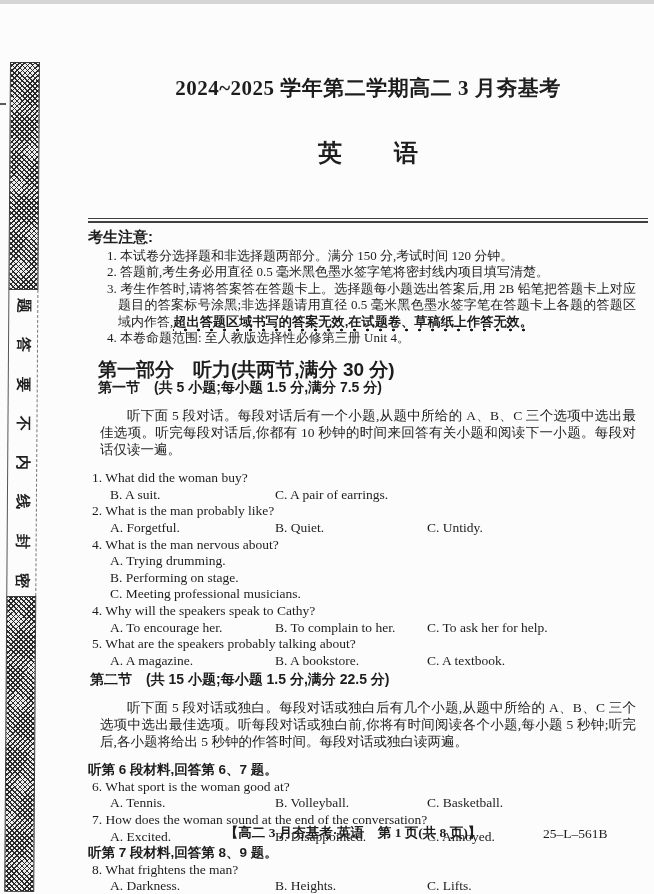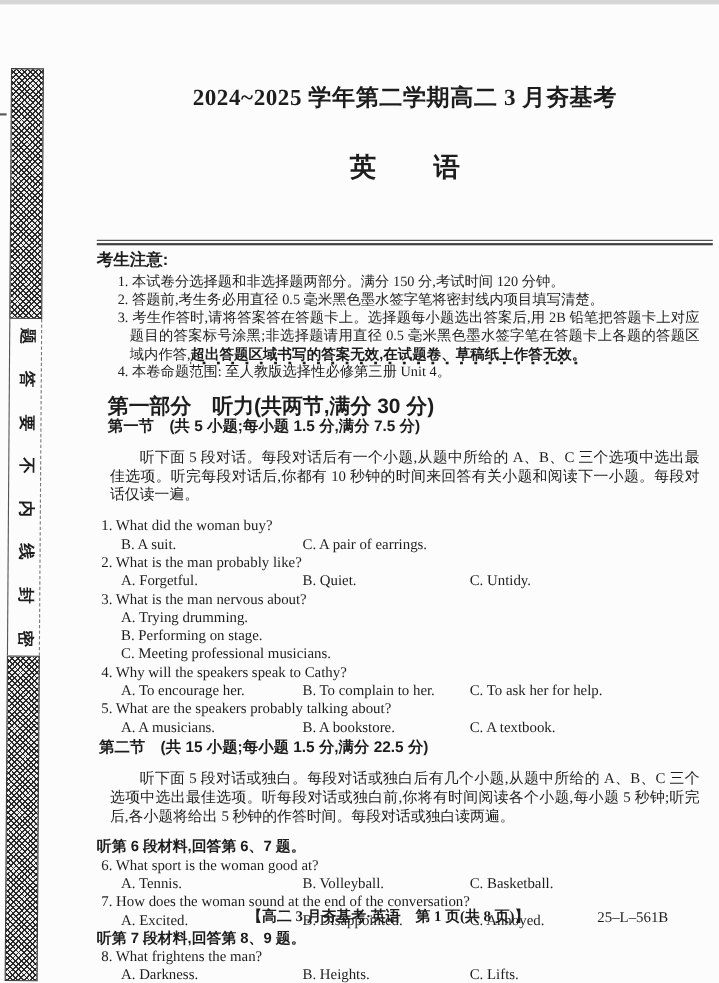--- a/index.html
+++ b/index.html
@@ -132,41 +132,41 @@
     <div>
       <p class="q-text">2. What is the man probably like?</p>
       <div class="opt-row">
         <span class="opt">A. Forgetful.</span>
         <span class="opt">B. Quiet.</span>
         <span class="opt">C. Untidy.</span>
       </div>
     </div>
 
     <div>
-      <p class="q-text">3. What is the man nervous about?</p>
+      <p class="q-text">4. What is the man nervous about?</p>
       <div class="opt-stack">
         <div class="opt">A. Trying drumming.</div>
         <div class="opt">B. Performing on stage.</div>
         <div class="opt">C. Meeting professional musicians.</div>
       </div>
     </div>
 
     <div>
       <p class="q-text">4. Why will the speakers speak to Cathy?</p>
       <div class="opt-row">
         <span class="opt">A. To encourage her.</span>
         <span class="opt">B. To complain to her.</span>
         <span class="opt">C. To ask her for help.</span>
       </div>
     </div>
 
     <div>
       <p class="q-text">5. What are the speakers probably talking about?</p>
       <div class="opt-row">
-        <span class="opt">A. A musicians.</span>
+        <span class="opt">A. A magazine.</span>
         <span class="opt">B. A bookstore.</span>
         <span class="opt">C. A textbook.</span>
       </div>
     </div>
   </div>
 
   <div class="section-heading hei" style="margin-left:2px;margin-top:2px;">第二节　(共 15 小题;每小题 1.5 分,满分 22.5 分)</div>
   <p class="intro">听下面 5 段对话或独白。每段对话或独白后有几个小题,从题中所给的 A、B、C 三个选项中选出最佳选项。听每段对话或独白前,你将有时间阅读各个小题,每小题 5 秒钟;听完后,各小题将给出 5 秒钟的作答时间。每段对话或独白读两遍。</p>
   <p class="lead hei">听第 6 段材料,回答第 6、7 题。</p>
 

